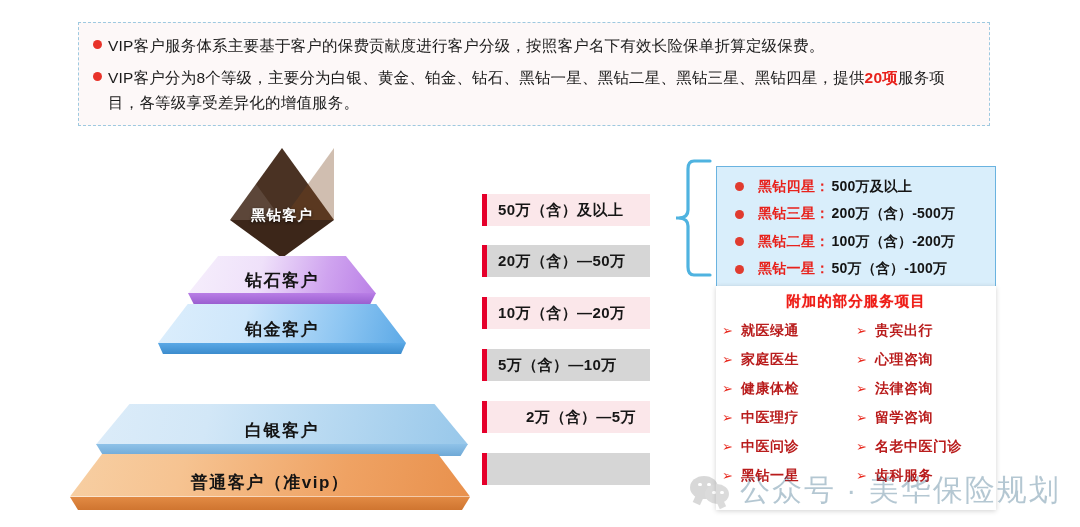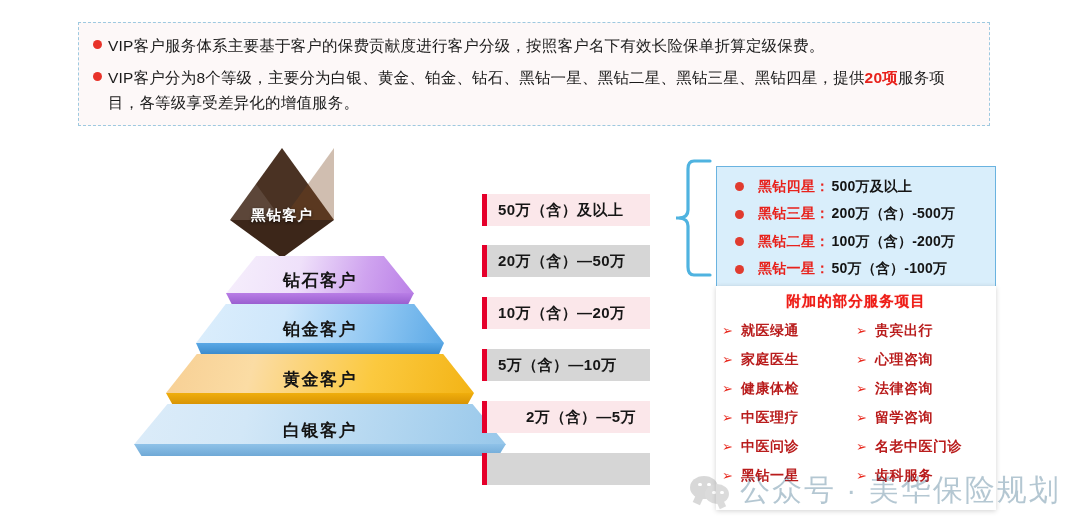--- a/index.html
+++ b/index.html
@@ -66,21 +66,21 @@
   }
   .diamond .cap{
     position:absolute;left:0;top:58px;width:104px;text-align:center;z-index:5;
     font-size:14.5px;font-weight:700;color:#fff;letter-spacing:1px;
     text-shadow:0 1px 3px rgba(0,0,0,.75);
   }
 
   
   .slab{
     position:absolute;
-    display:flex;align-items:center;justify-content:center;margin-left:38px;
+    display:flex;align-items:center;justify-content:center;
   }
   .slab .face{
     position:absolute;inset:0;
   }
   .slab .edge{
     position:absolute;left:0;right:0;bottom:0;height:9px;
   }
   .slab .cap{
     position:relative;z-index:4;
     font-size:17px;font-weight:700;color:#141414;letter-spacing:1.5px;
@@ -231,36 +231,36 @@
     </div>
 
     <div class="slab" style="left:88px;top:156px;width:248px;height:50px;">
       <span class="face" style="clip-path:polygon(12% 0,88% 0,100% 78%,0 78%);
                    background:linear-gradient(105deg,#dceefc 0%,#cfe7fb 35%,#8ec6f2 72%,#5aa8e6 100%);"></span>
       <span class="edge" style="clip-path:polygon(0 0,100% 0,98% 100%,2% 100%);height:11px;
                    background:linear-gradient(180deg,#5aa8e6,#3c8ccd);"></span>
       <span class="cap">铂金客户</span>
     </div>
 
-    <div class="slab" style="left:58px;top:206px;width:308px;height:50px;">
-      <span class="face" style="clip-path:polygon(10% 0,90% 0,100% 78%,0 78%);
-                   background:linear-gradient(105deg,#f7cf94 0%,#fbdca4 28%,#fbc93f 66%,#f3b314 100%);"></span>
-      <span class="edge" style="clip-path:polygon(0 0,100% 0,98% 100%,2% 100%);height:11px;
-                   background:linear-gradient(180deg,#f0ae0c,#d89405);"></span>
-      <span class="cap">黄金客户</span>
-    </div>
 
     <div class="slab" style="left:26px;top:256px;width:372px;height:52px;">
       <span class="face" style="clip-path:polygon(9% 0,91% 0,100% 78%,0 78%);
                    background:linear-gradient(105deg,#dcecf9 0%,#d2e7f7 30%,#b2d6f0 68%,#97c7ea 100%);"></span>
       <span class="edge" style="clip-path:polygon(0 0,100% 0,98% 100%,2% 100%);height:12px;
                    background:linear-gradient(180deg,#8fc2e8,#6fa9d6);"></span>
       <span class="cap">白银客户</span>
     </div>
 
+    <div class="slab" style="left:0px;top:306px;width:400px;height:56px;">
+      <span class="face" style="clip-path:polygon(8% 0,92% 0,100% 76%,0 76%);
+                   background:linear-gradient(105deg,#f7cfa3 0%,#f6c391 28%,#efa263 68%,#e8904c 100%);"></span>
+      <span class="edge" style="clip-path:polygon(0 0,100% 0,98% 100%,2% 100%);height:13px;
+                   background:linear-gradient(180deg,#e28a44,#cf7530);"></span>
+      <span class="cap">普通客户（准vip）</span>
+    </div>
   </div>
 
   <div class="amt pink" style="top:194px;">
     <span class="bar"></span>
     <span class="txt">50万（含）及以上</span>
   </div>
   <div class="amt gray" style="top:245px;">
     <span class="bar"></span>
     <span class="txt">20万（含）—50万</span>
   </div>

